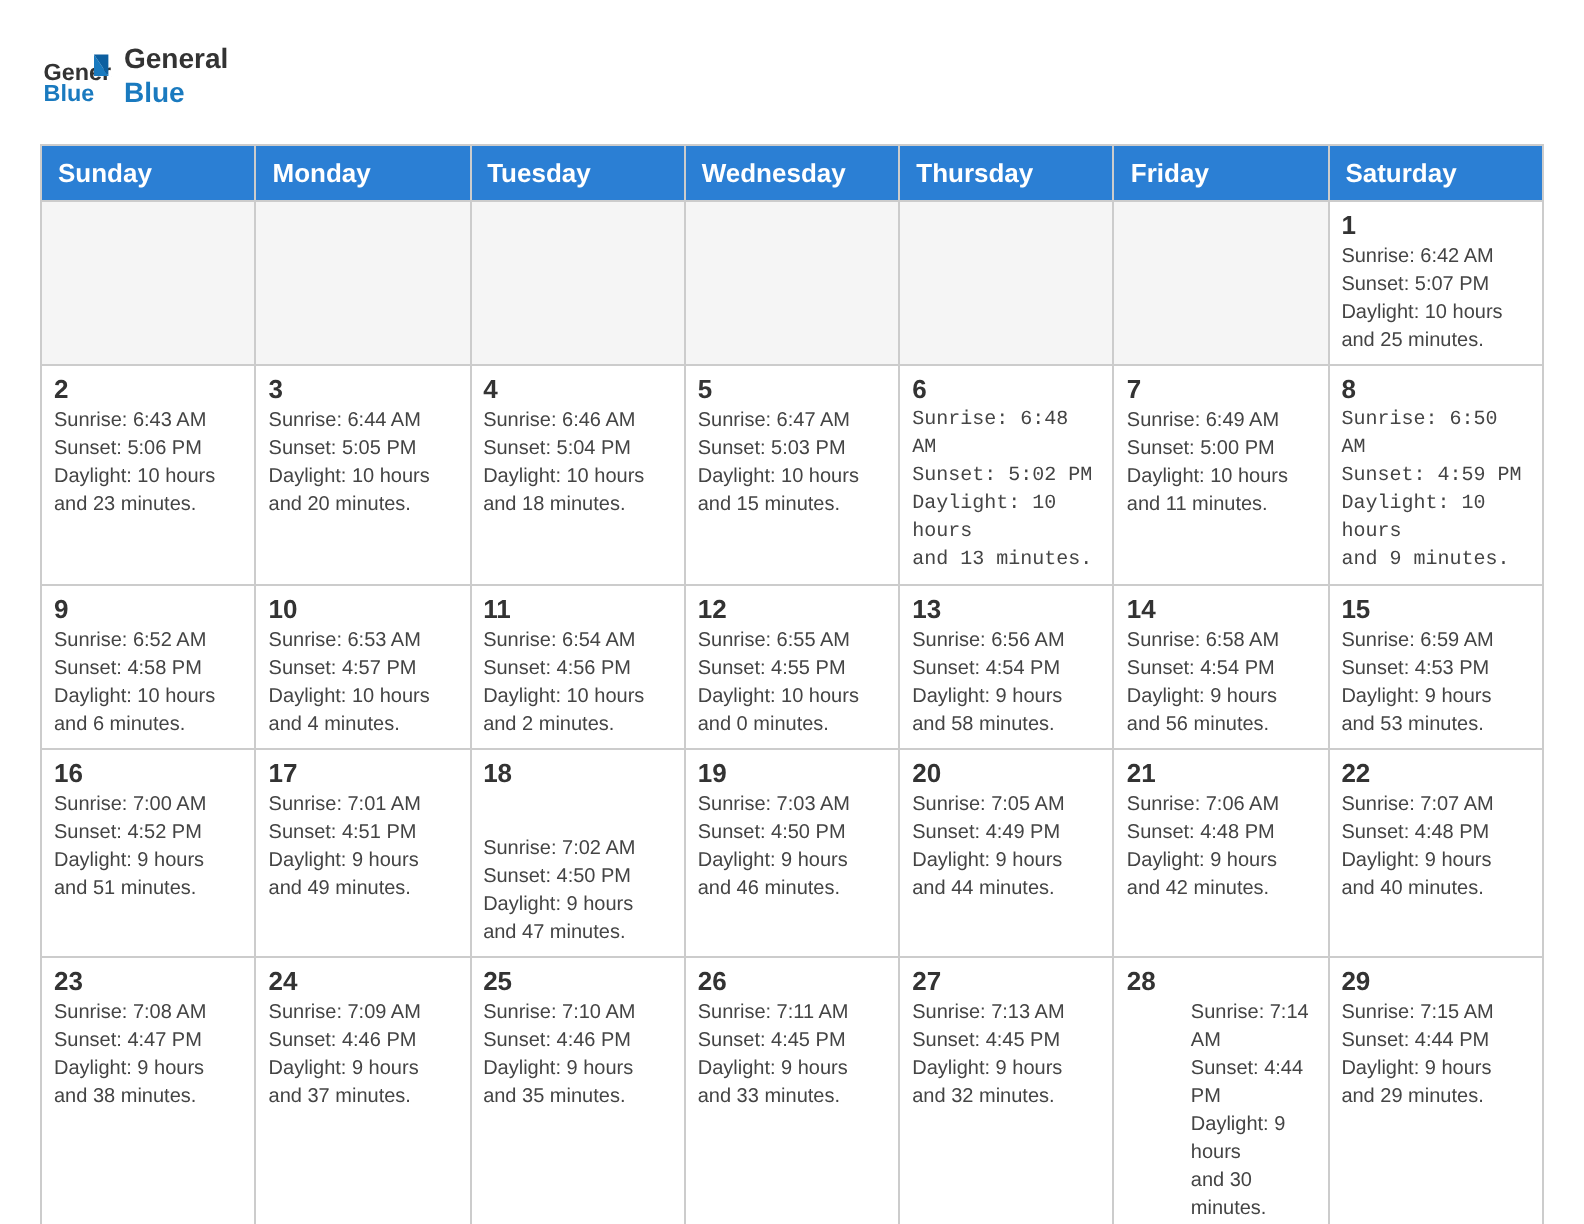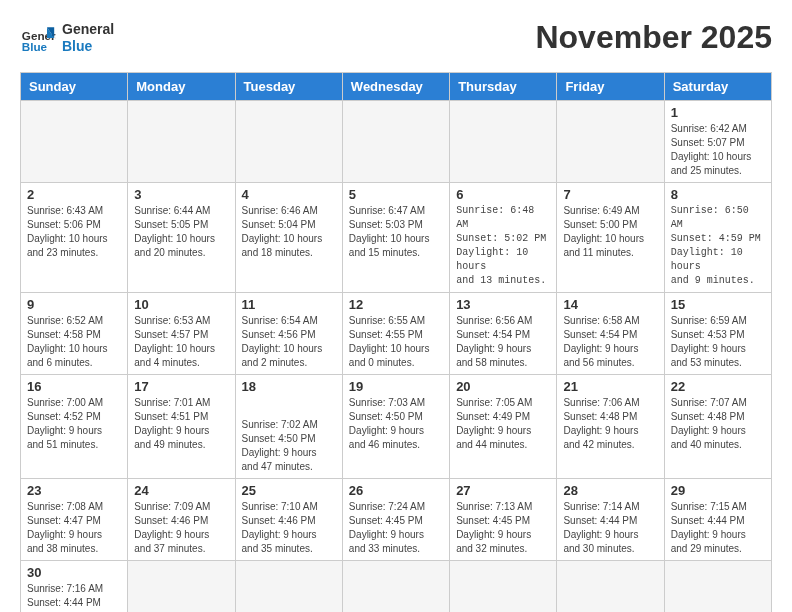--- a/index.html
+++ b/index.html
@@ -93,21 +93,20 @@
       <polygon points="30,8 38,8 38,20" fill="#0d5fa0"></polygon>
     </svg>
     <div>
       <div style="font-size:14px; font-weight:bold; color:#333; line-height:1.2;">
         <span style="color:#333;">General</span>
       </div>
       <div style="font-size:14px; font-weight:bold; color:#1a7abf; line-height:1.2;">Blue</div>
     </div>
   </div>
   <div class="title-block">
-    <div class="month-title">November 2025</div>
   </div>
 </div>
 
 <table class="calendar">
   <thead>
     <tr>
     <th>Sunday</th>
         <th>Monday</th>
         <th>Tuesday</th>
         <th>Wednesday</th>
@@ -302,35 +301,35 @@
         </td>
         <td>
           <div class="day-number">25</div>
           <div class="day-info" style="white-space: pre-line;">Sunrise: 7:10 AM
 Sunset: 4:46 PM
 Daylight: 9 hours
 and 35 minutes.</div>
         </td>
         <td>
           <div class="day-number">26</div>
-          <div class="day-info" style="white-space: pre-line;">Sunrise: 7:24 AM
+          <div class="day-info" style="white-space: pre-line;">Sunrise: 7:11 AM
 Sunset: 4:45 PM
 Daylight: 9 hours
 and 33 minutes.</div>
         </td>
         <td>
           <div class="day-number">27</div>
           <div class="day-info" style="white-space: pre-line;">Sunrise: 7:13 AM
 Sunset: 4:45 PM
 Daylight: 9 hours
 and 32 minutes.</div>
         </td>
         <td>
           <div class="day-number">28</div>
-          <div class="day-info" style="white-space: pre-line;">Sunrise: 7:14 AM
+          <div class="day-info" style="white-space: pre-line; margin-left: 32px;">Sunrise: 7:14 AM
 Sunset: 4:44 PM
 Daylight: 9 hours
 and 30 minutes.</div>
         </td>
         <td>
           <div class="day-number">29</div>
           <div class="day-info" style="white-space: pre-line;">Sunrise: 7:15 AM
 Sunset: 4:44 PM
 Daylight: 9 hours
 and 29 minutes.</div>

